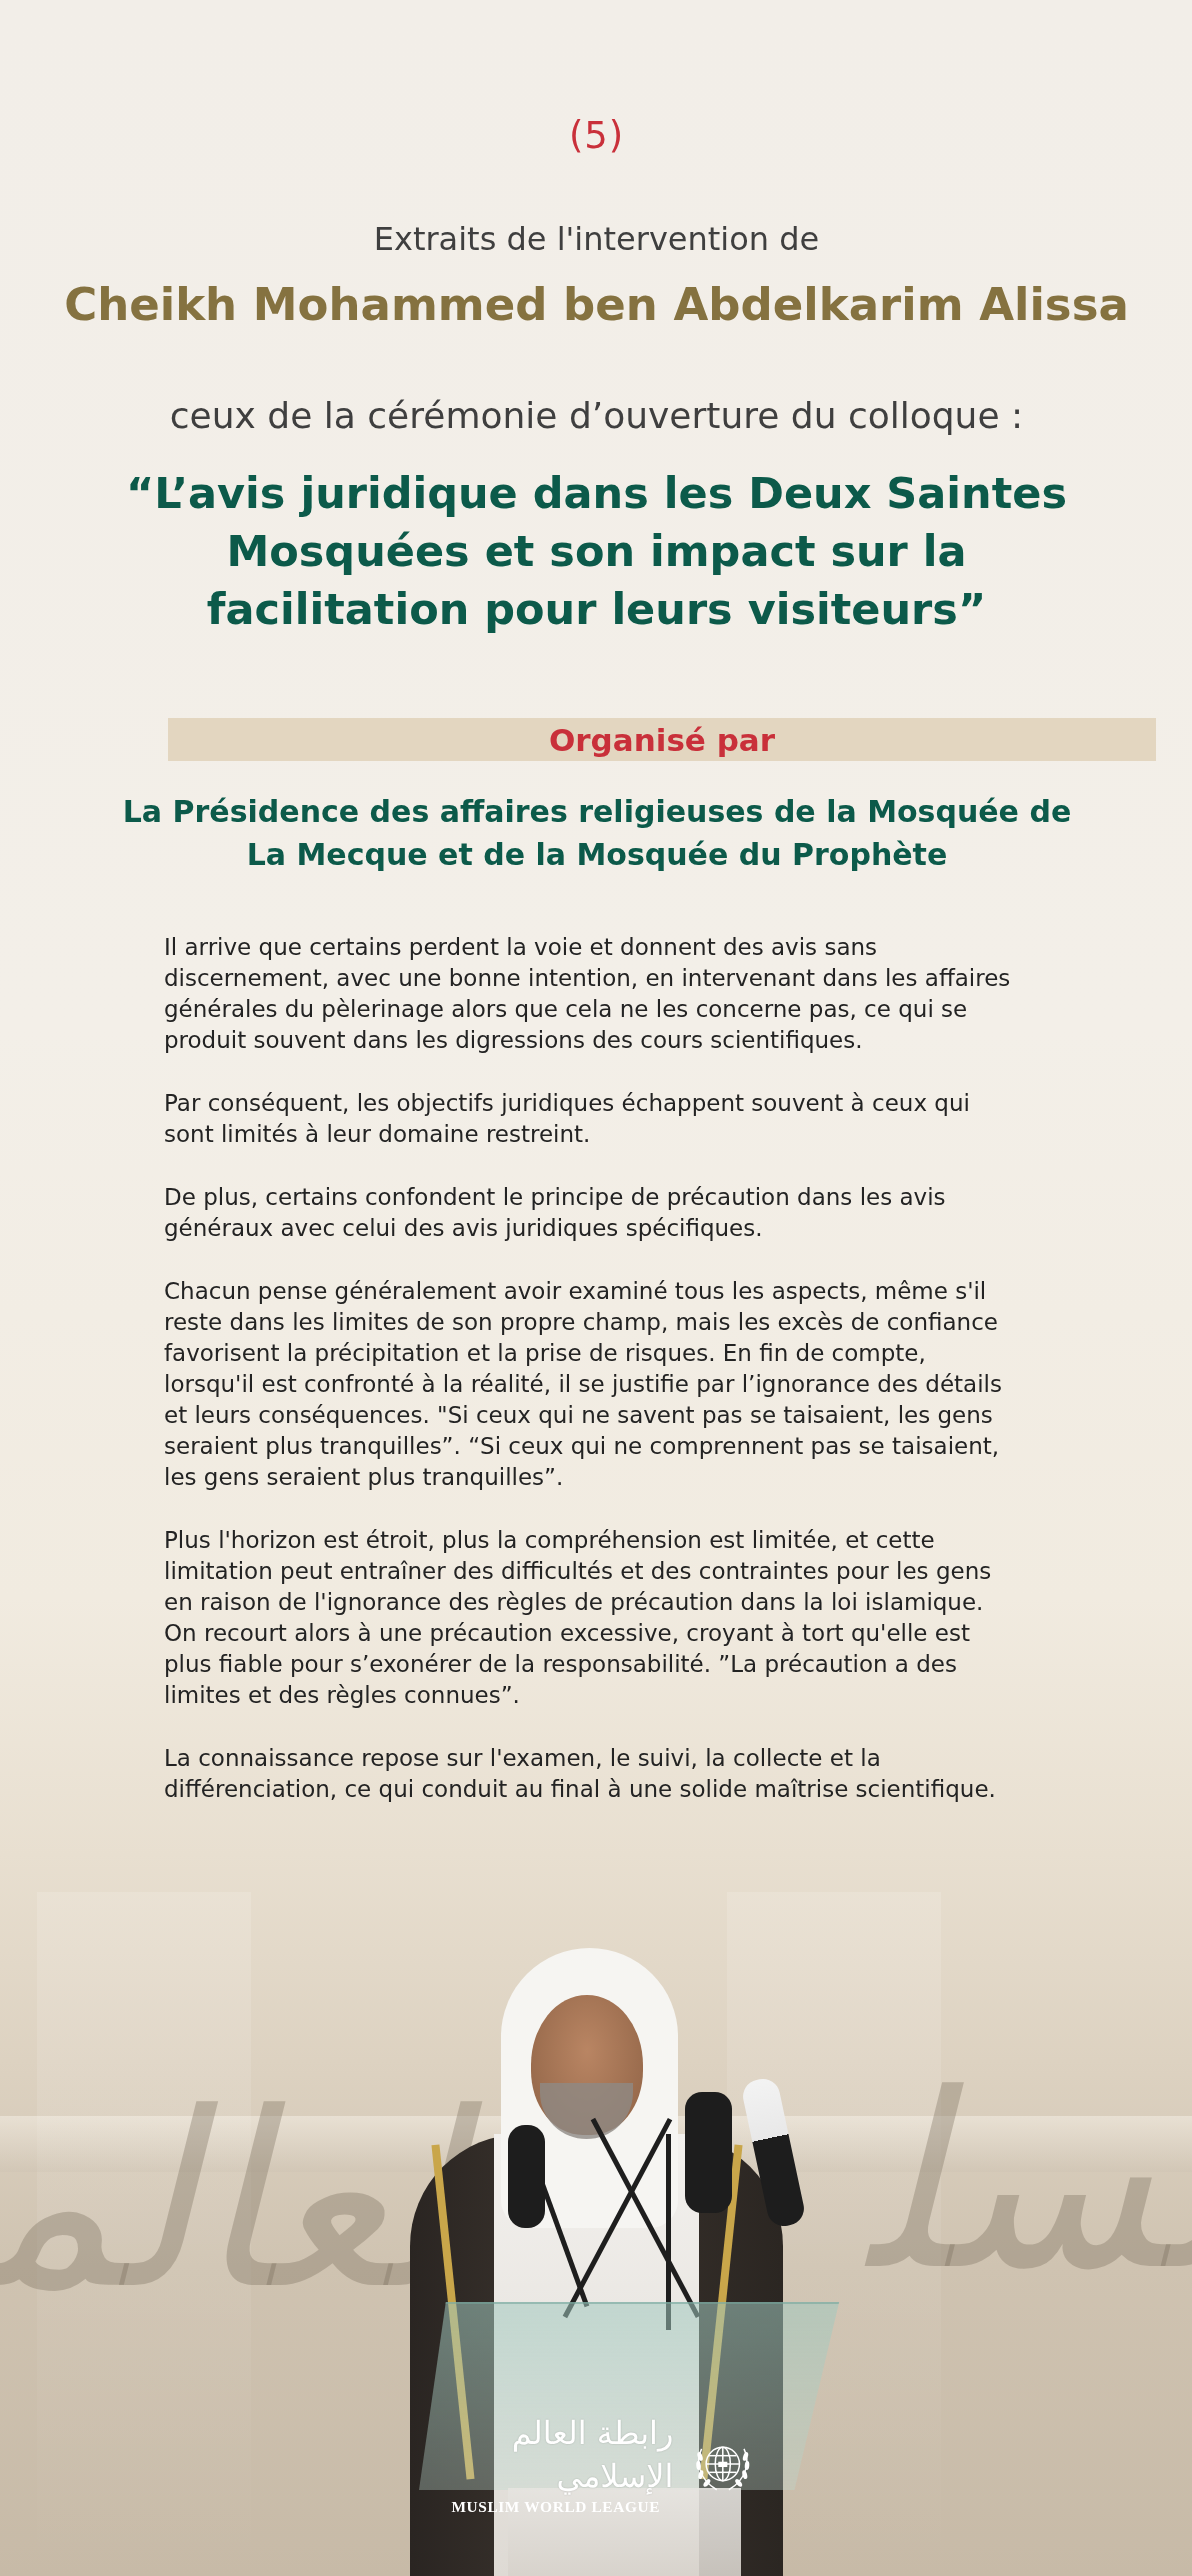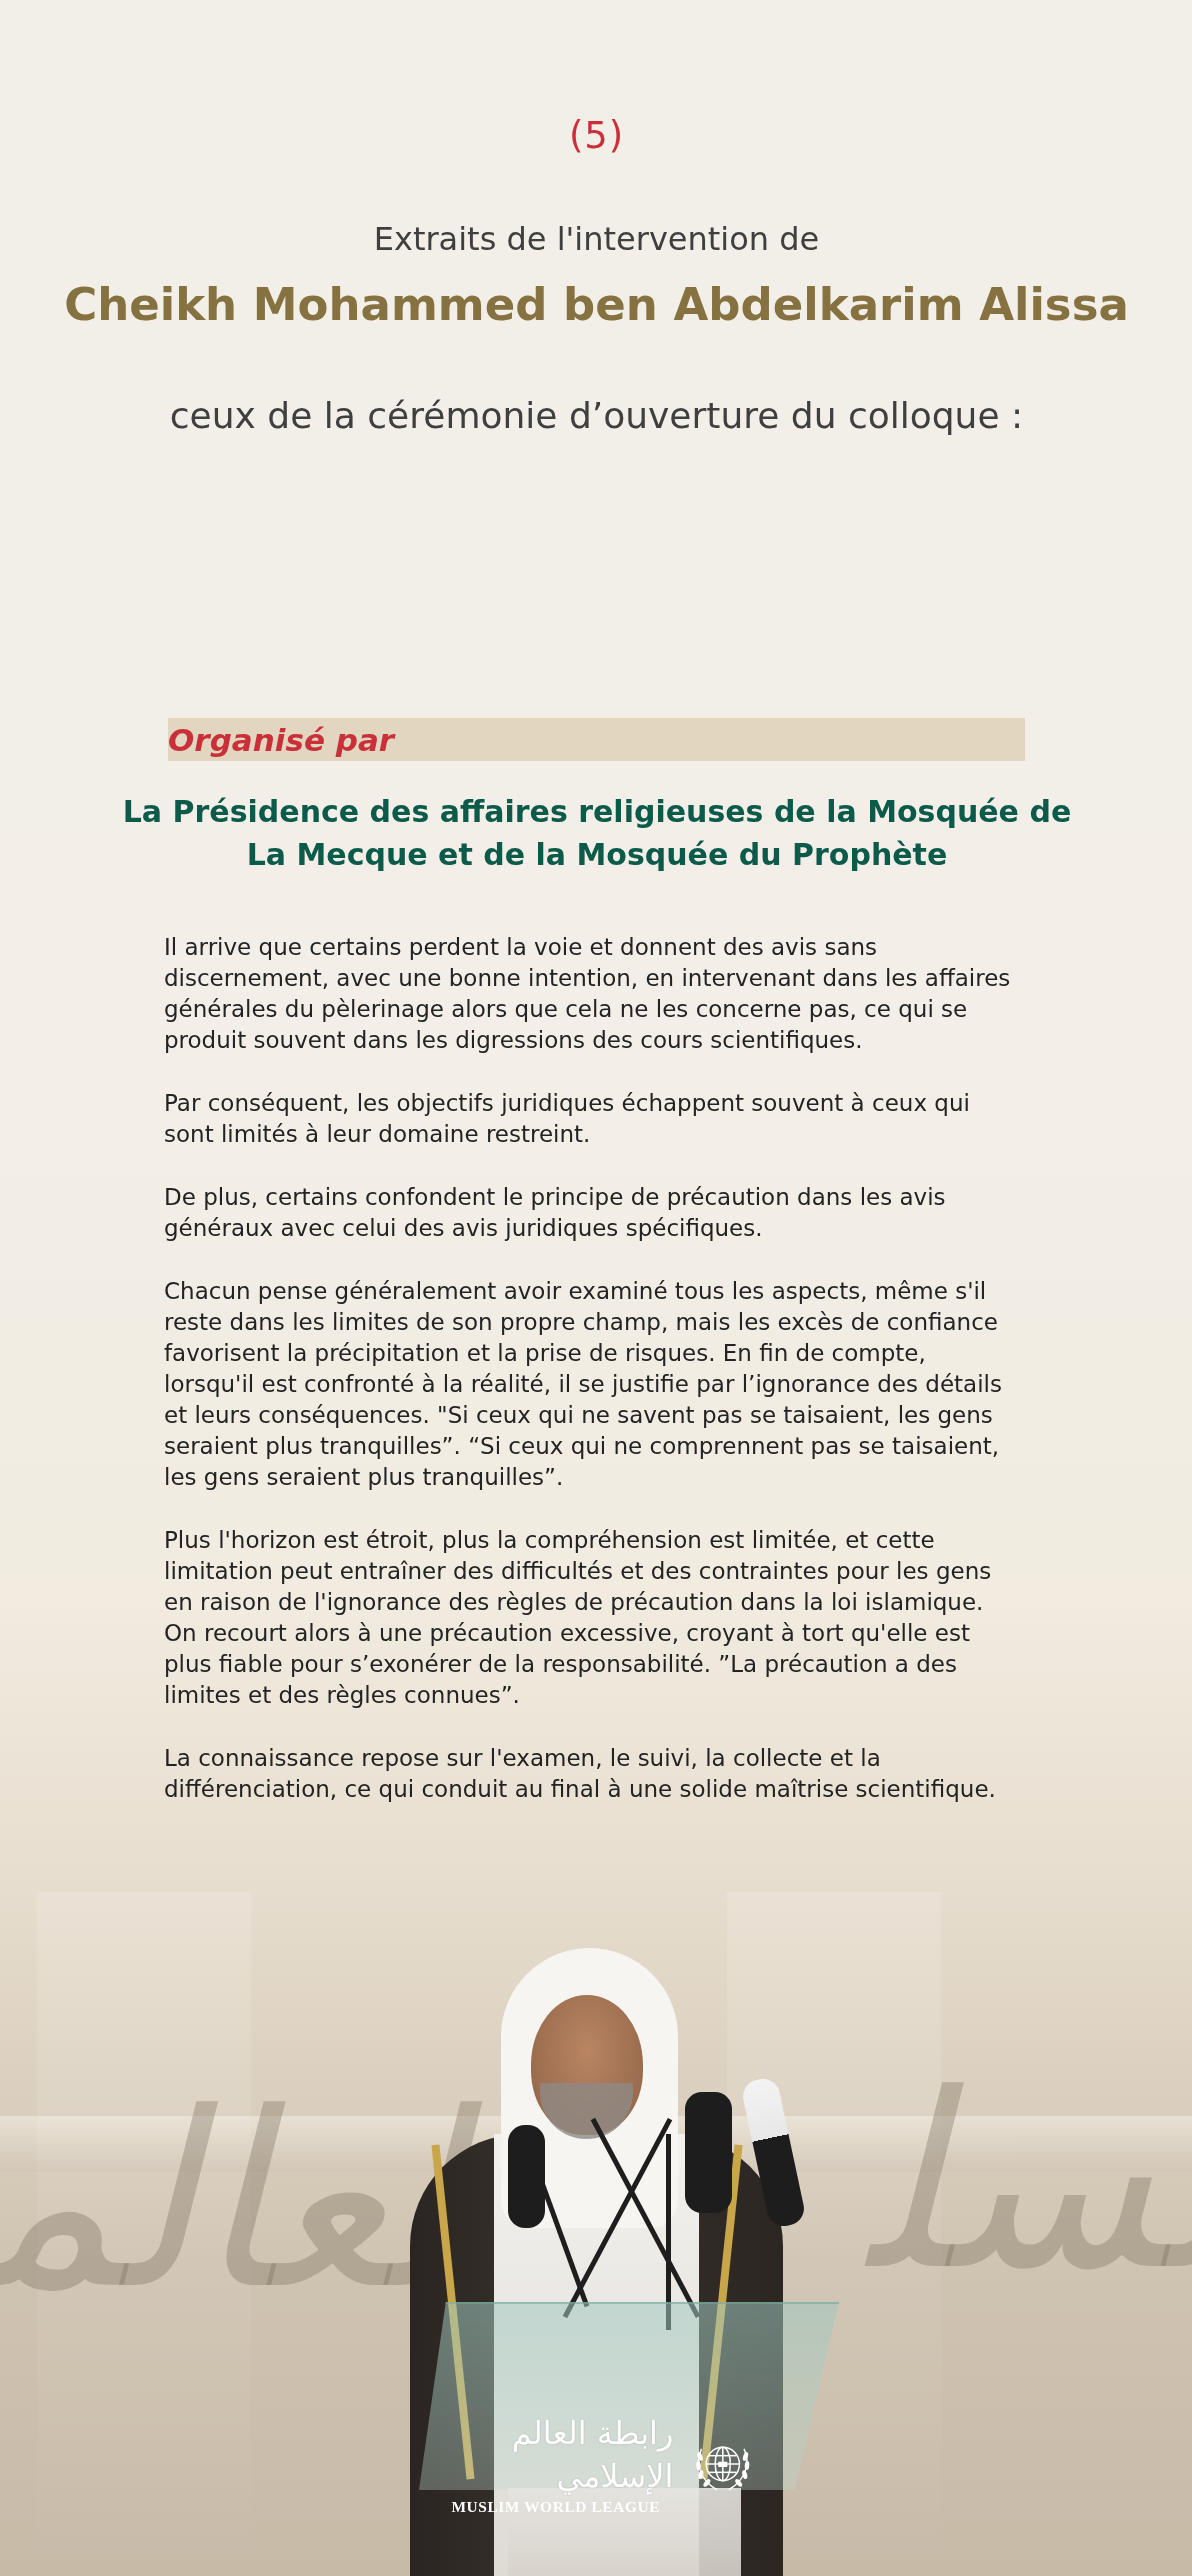--- a/index.html
+++ b/index.html
@@ -29,23 +29,23 @@
   .occasion {
     position: absolute; top: 395px; left: 0; width: 100%;
     text-align: center; color: #3f3f3f; font-size: 36px;
   }
   .title {
     position: absolute; top: 464px; left: 112px; width: 969px;
     text-align: center; color: #0c5a4a; font-size: 43px; font-weight: bold;
     line-height: 58px;
   }
   .org-band {
-    position: absolute; top: 718px; left: 168px; width: 857px; height: 43px;
+    position: absolute; top: 718px; left: 168px; width: 988px; height: 43px;
     background: #e3d6c0;
-    display: flex; align-items: center; justify-content: flex-start; font-style: italic;
+    display: flex; align-items: center; justify-content: center;
   }
   .org-label { color: #c9303a; font-size: 31px; font-weight: bold; }
   .organizer {
     position: absolute; top: 790px; left: 103px; width: 988px;
     text-align: center; color: #0c5a4a; font-size: 30px; font-weight: bold;
     line-height: 43px;
   }
   .body-text {
     position: absolute; top: 932px; left: 164px; width: 857px;
     color: #232323; font-size: 23px; line-height: 31px;
@@ -126,20 +126,21 @@
 </style>
 </head>
 <body>
 
 <div class="page">
 
   <div class="number">(5)</div>
   <div class="intro">Extraits de l'intervention de</div>
   <div class="speaker">Cheikh Mohammed ben Abdelkarim Alissa</div>
   <div class="occasion">ceux de la cérémonie d’ouverture du colloque :</div>
+  <div class="title">“L’avis juridique dans les Deux Saintes Mosquées et son impact sur la facilitation pour leurs visiteurs”</div>
 
   <div class="org-band">
     <span class="org-label">Organisé par</span>
   </div>
   <div class="organizer">La Présidence des affaires religieuses de la Mosquée de La Mecque et de la Mosquée du Prophète</div>
 
   <div class="body-text">
     <p>Il arrive que certains perdent la voie et donnent des avis sans discernement, avec une bonne intention, en intervenant dans les affaires générales du pèlerinage alors que cela ne les concerne pas, ce qui se produit souvent dans les digressions des cours scientifiques.</p>
     <p>Par conséquent, les objectifs juridiques échappent souvent à ceux qui sont limités à leur domaine restreint.</p>
     <p>De plus, certains confondent le principe de précaution dans les avis généraux avec celui des avis juridiques spécifiques.</p>

